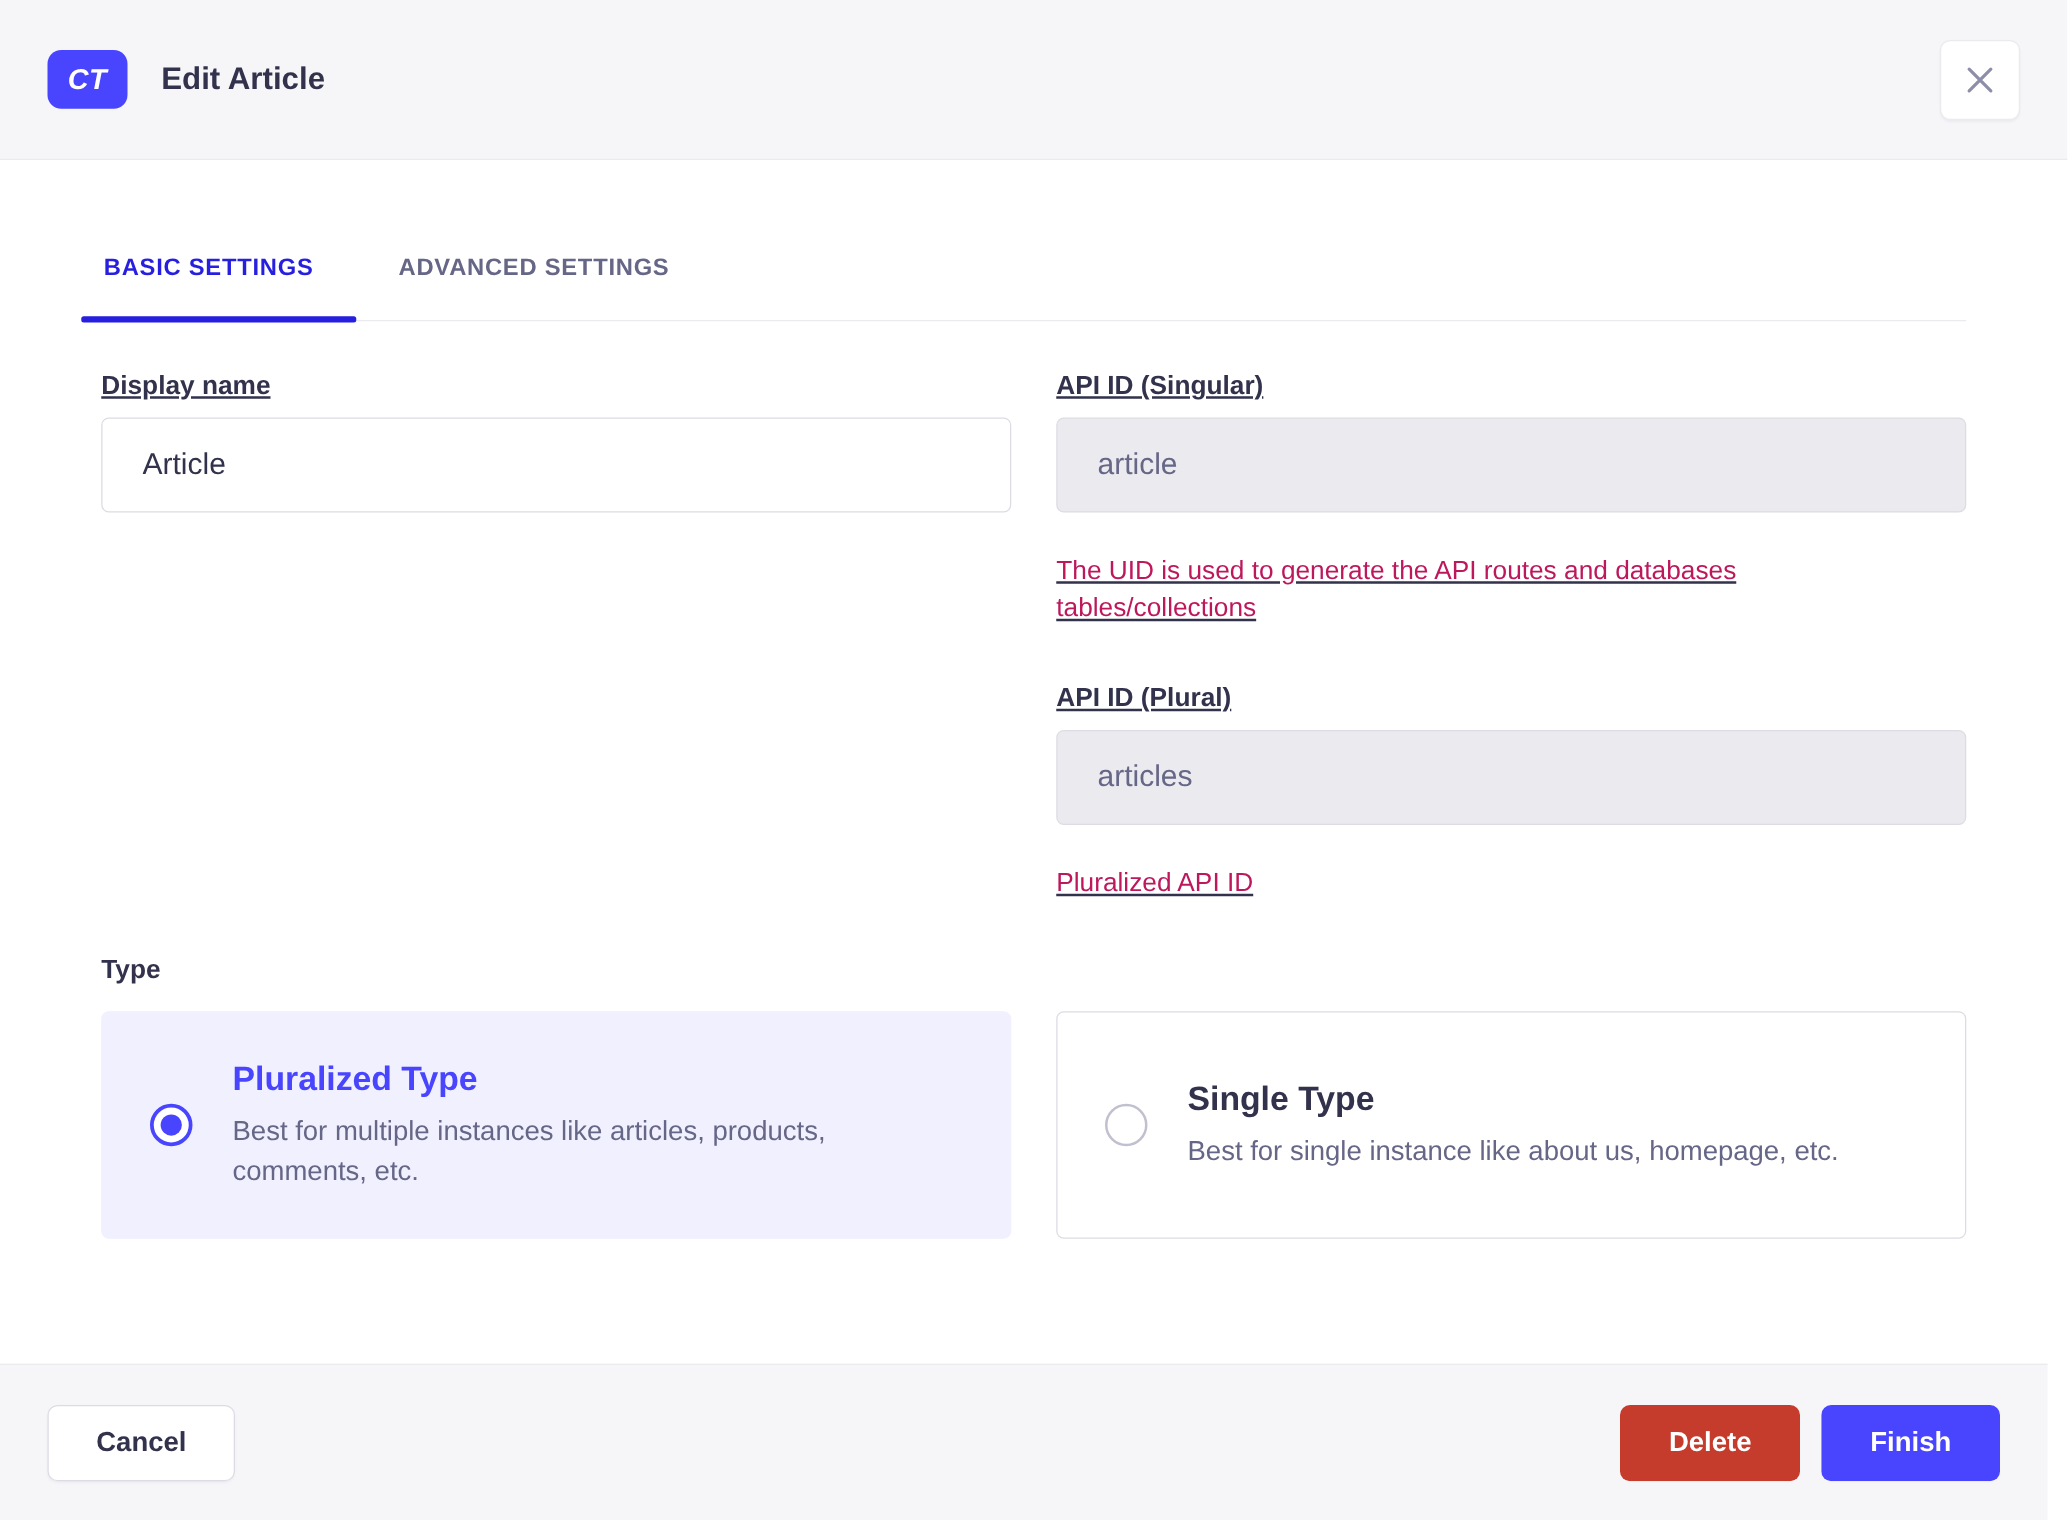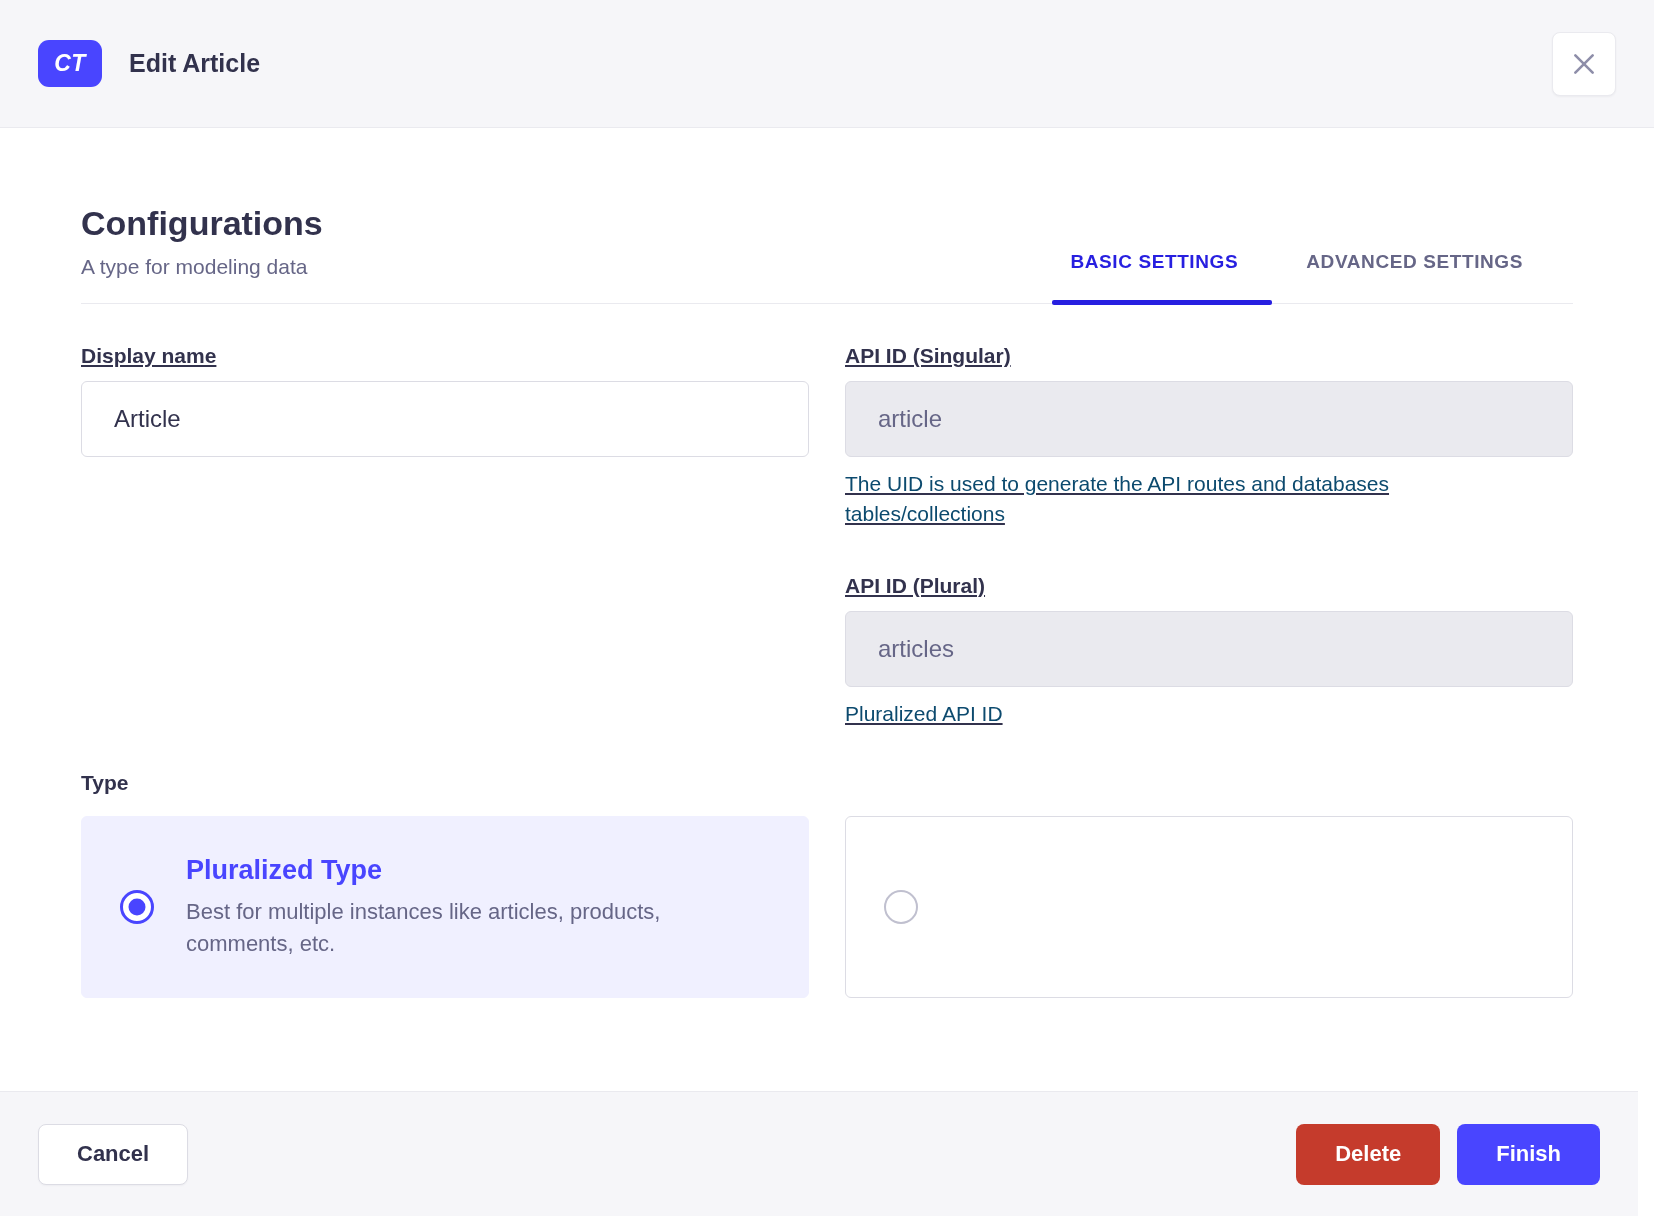--- a/index.html
+++ b/index.html
@@ -115,23 +115,23 @@
     font-family:"Liberation Sans", sans-serif;
     outline:none;
   }
   .text-input:disabled {
     background:#eaeaef;
     border-color:#dcdce4;
     color:#666687;
   }
   .field-hint {
     font-size:21px;
-    color:#0c4a6e;
+    color:#be185d;
     line-height:1.45;
-    margin-top:12px;
+    margin-top:32px;
     max-width:640px;
   }
   .field + .field { margin-top:44px; }
 
   
   .type-section { margin-top:42px; padding-bottom:56px; }
   .type-label {
     font-size:21px;
     font-weight:bold;
     color:#32324d;
@@ -227,24 +227,20 @@
         <svg viewBox="0 0 24 24" fill="none">
           <path d="M4 4 L20 20 M20 4 L4 20" stroke-linecap="round"></path>
         </svg>
       </span>
     </button>
   </div>
 
   <div class="modal-body">
 
     <div class="section-header">
-      <div class="section-titles">
-        <div class="section-title">Configurations</div>
-        <div class="section-subtitle">A type for modeling data</div>
-      </div>
       <div class="tabs">
         <button class="tab active">BASIC SETTINGS</button>
         <button class="tab">ADVANCED SETTINGS</button>
       </div>
     </div>
 
     <div class="form-grid">
 
       <div class="form-col">
         <div class="field">
@@ -275,20 +271,24 @@
         <div class="type-card selected">
           <span class="radio on"></span>
           <div>
             <div class="card-title">Pluralized Type</div>
             <div class="card-desc">Best for multiple instances like articles, products, comments, etc.</div>
           </div>
         </div>
 
         <div class="type-card unselected">
           <span class="radio off"></span>
+          <div>
+            <div class="card-title">Single Type</div>
+            <div class="card-desc">Best for single instance like about us, homepage, etc.</div>
+          </div>
         </div>
 
       </div>
     </div>
   </div>
 
   <div class="modal-footer">
     <button class="btn btn-cancel">Cancel</button>
     <div class="footer-right">
       <button class="btn btn-delete">Delete</button>

